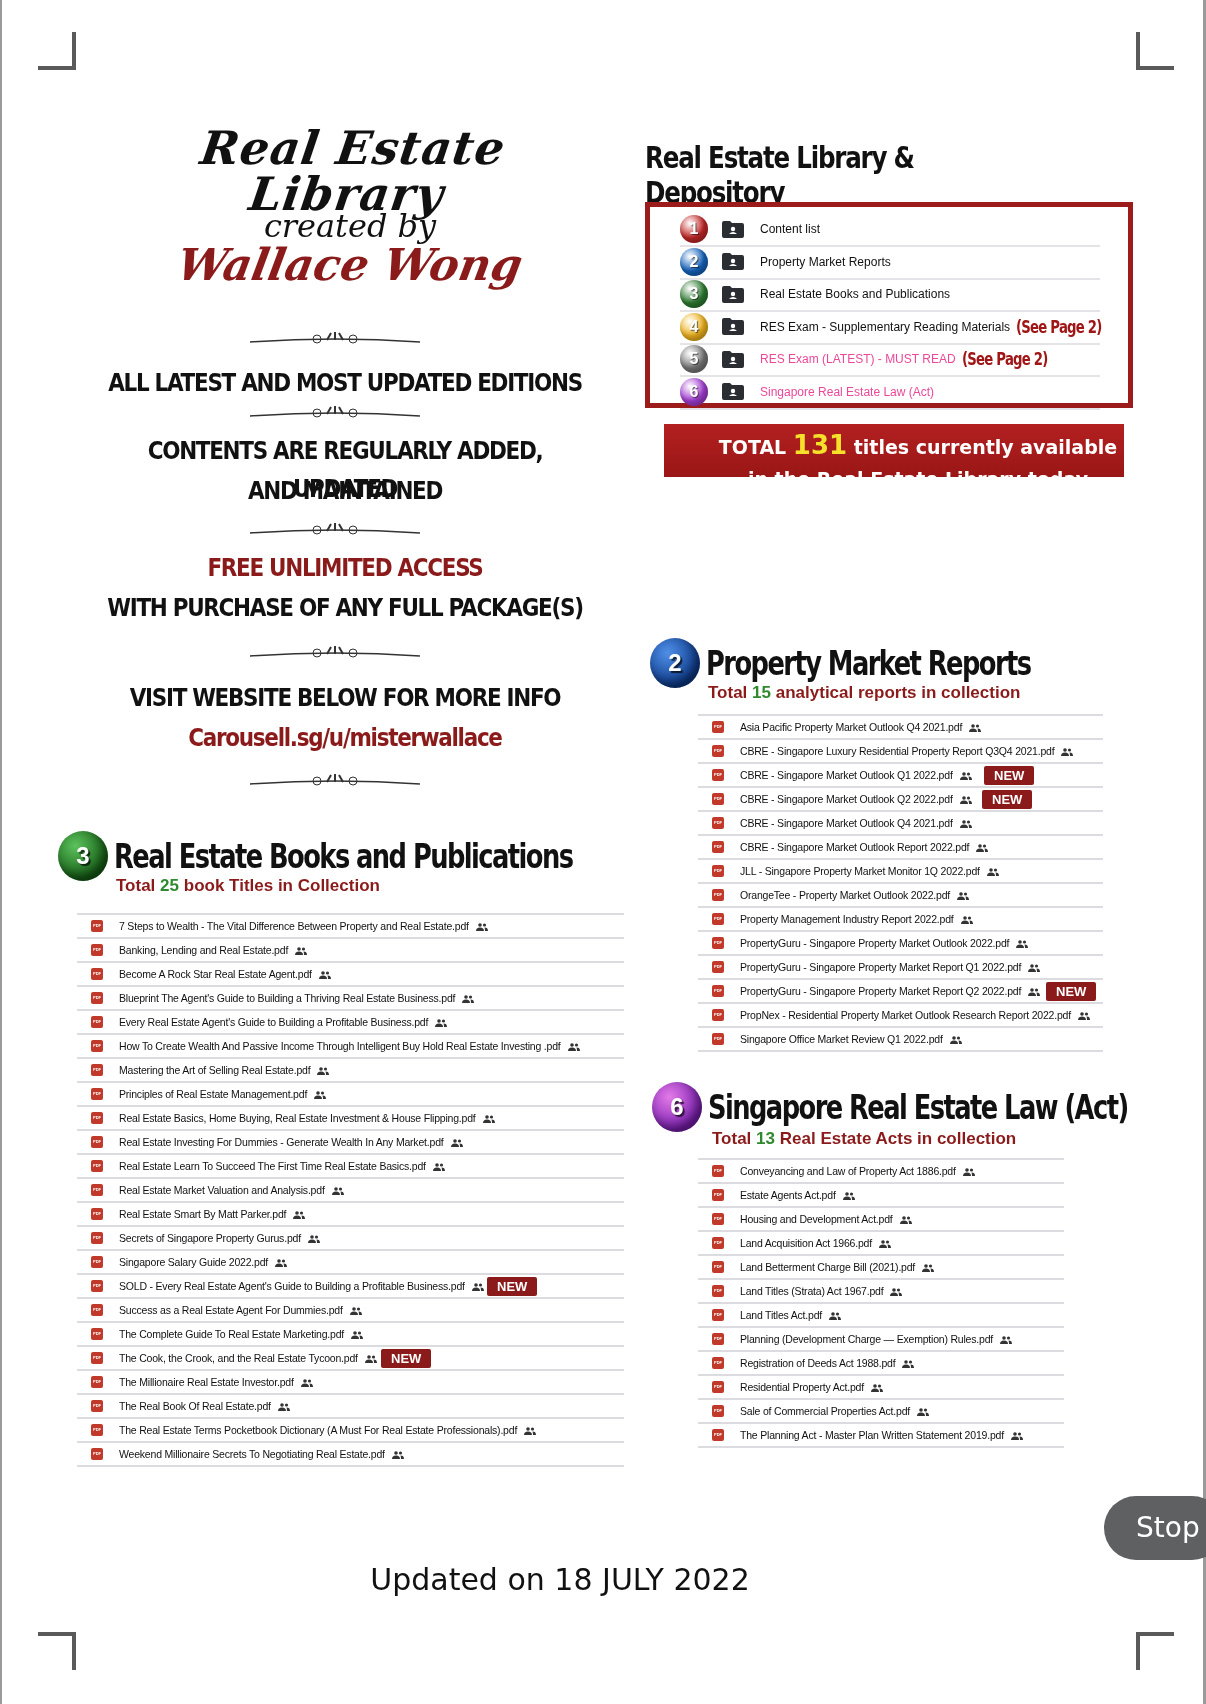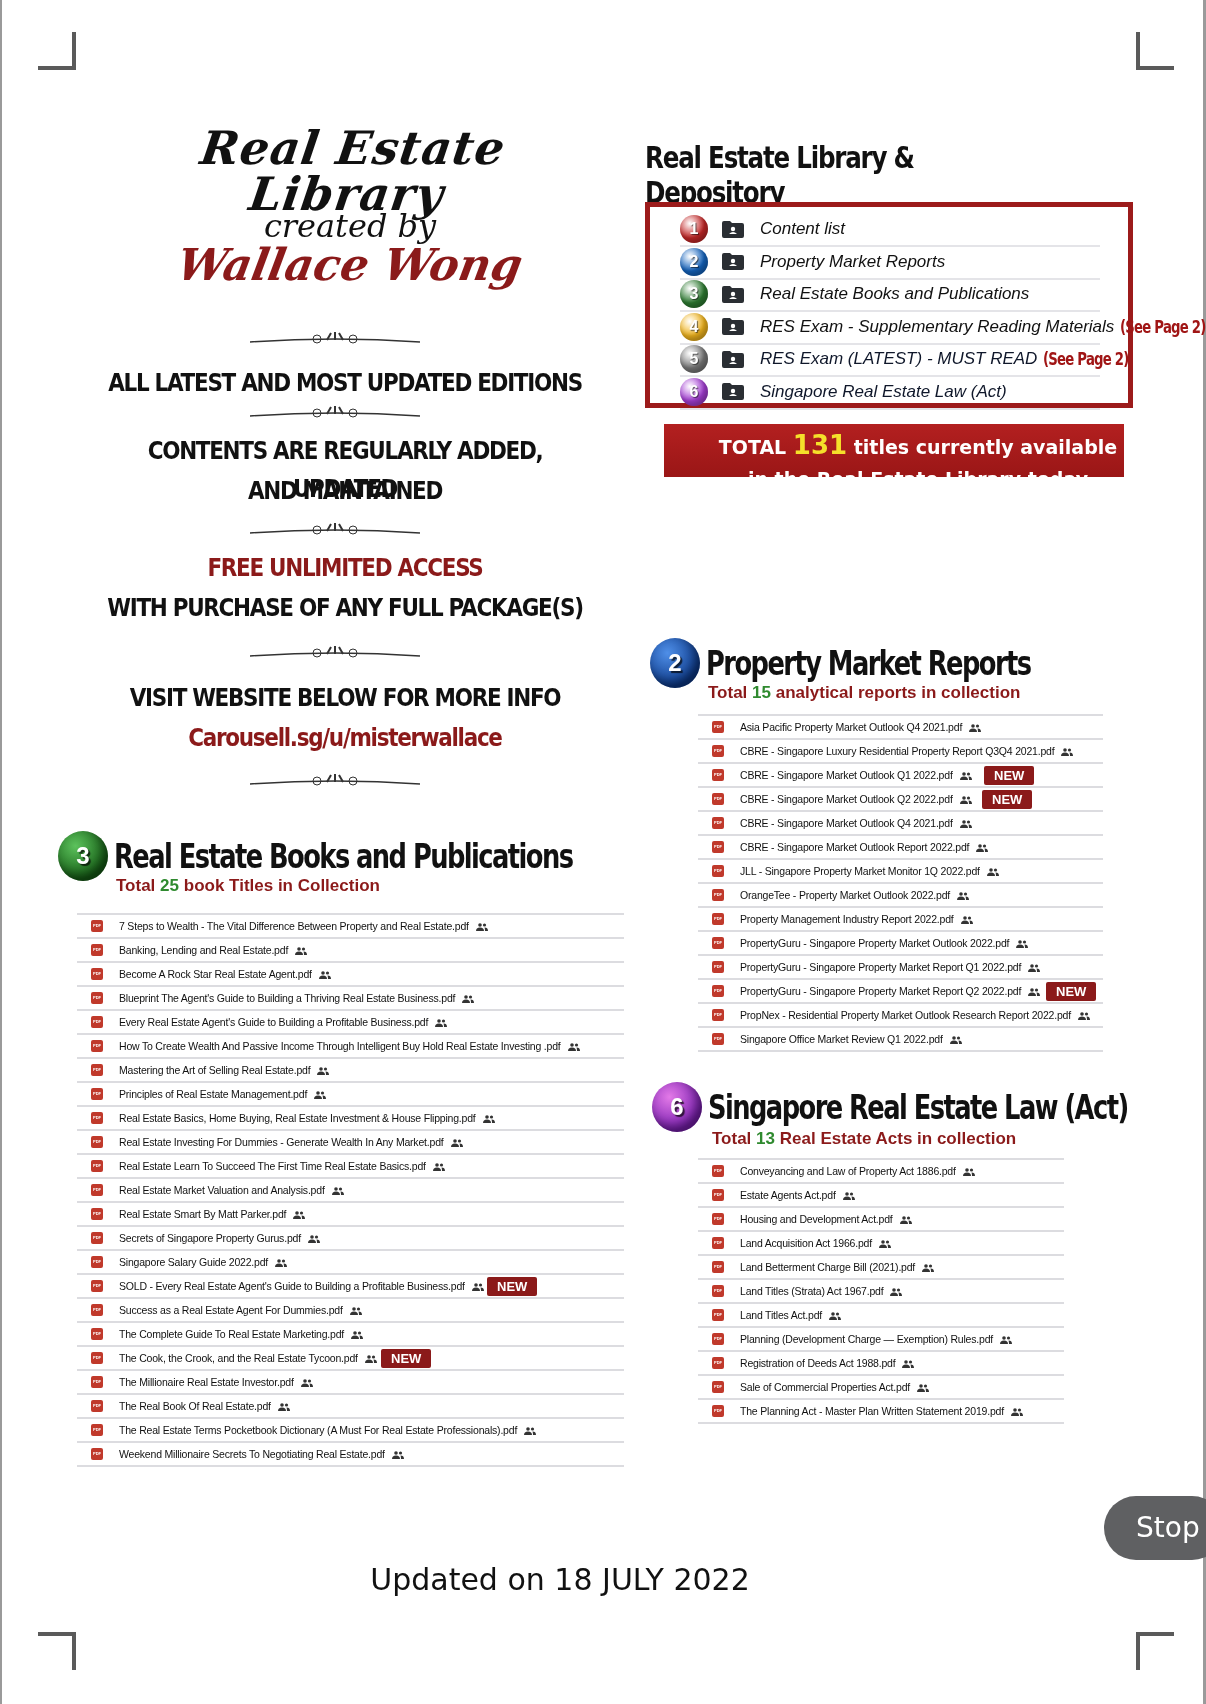--- a/index.html
+++ b/index.html
@@ -25,22 +25,22 @@
   .promo { position:absolute; left:60px; width:570px; text-align:center; font-family:"DejaVu Sans", sans-serif; font-weight:bold; font-size:25px; letter-spacing:-1.5px; line-height:38px; color:#111; transform:scaleX(0.86); transform-origin:center; }
   .promo.red { color:#8b1a1a; }
 
   
   .dep-title { position:absolute; left:645px; top:140px; width:500px; font-family:"DejaVu Sans", sans-serif; font-weight:bold; font-size:30px; letter-spacing:-1.5px; transform:scaleX(0.82); transform-origin:left; color:#111; }
   .dep-box { position:absolute; left:645px; top:202px; width:488px; height:206px; border:5px solid #9c1b1b; box-sizing:border-box; background:#fff; }
   .dep-row { position:absolute; left:30px; width:420px; height:32px; display:flex; align-items:center; border-bottom:2px solid #e4e4e8; }
   .num-ball { width:28px; height:28px; border-radius:50%; color:#fff; font-weight:bold; font-size:16px; display:flex; align-items:center; justify-content:center; box-shadow: inset -3px -4px 6px rgba(0,0,0,0.35); text-shadow:1px 1px 1px rgba(0,0,0,0.6); flex:none; }
   .folder { width:22px; height:17px; margin-left:14px; margin-right:16px; position:relative; flex:none; }
   .folder svg { display:block; }
-  .dep-label { font-size:17px; color:#111; white-space:nowrap;font-style:italic; }
-  .dep-label.muted { color:#0f172a; }
+  .dep-label { font-size:12px; color:#111; white-space:nowrap; }
+  .dep-label.muted { color:#ec4899; }
   .see-page { font-family:"DejaVu Sans", sans-serif; font-weight:bold; color:#a01515; font-size:17px; letter-spacing:-1px; margin-left:6px; transform:scaleX(0.78); transform-origin:left; white-space:nowrap; display:inline-block; }
 
   .total-banner { position:absolute; left:664px; top:424px; width:460px; height:53px; background:linear-gradient(#b32020,#9a1616); color:#fff; text-align:center; font-family:"DejaVu Sans", sans-serif; font-weight:bold; font-size:19px; line-height:32px; padding-top:5px; box-sizing:border-box;padding-left:48px; }
   .total-banner .big { color:#f5e02a; font-size:26px; }
 
   
   .sec-head { position:absolute; display:flex; align-items:center; }
   .sec-ball { width:50px; height:50px; border-radius:50%; color:#fff; font-weight:bold; font-size:24px; display:flex; align-items:center; justify-content:center; box-shadow: inset -5px -6px 10px rgba(0,0,0,0.4); text-shadow:2px 2px 1px rgba(0,0,0,0.7); flex:none; }
   .sec-title { font-family:"DejaVu Sans", sans-serif; font-weight:bold; font-size:33px; letter-spacing:-2px; transform:scaleX(0.78); transform-origin:left; white-space:nowrap; margin-left:6px; color:#111; }
   .sec-sub { position:absolute; font-family:Liberation Sans, sans-serif; font-weight:bold; font-size:17px; color:#8b1a1a; white-space:nowrap; }
@@ -676,20 +676,30 @@
       <span class="file-name">Registration of Deeds Act 1988.pdf</span>
       <span class="shared-icon"><svg width="12" height="8" viewBox="0 0 12 8">
           <circle cx="4" cy="2" r="1.8" fill="#333"></circle>
           <circle cx="8.5" cy="2" r="1.6" fill="#333"></circle>
           <path d="M0 8 Q0 4.5 4 4.5 Q8 4.5 8 8 Z" fill="#333"></path>
           <path d="M8.5 4.6 Q12 4.6 12 8 H9 Q9 6 8.5 4.6 Z" fill="#333"></path>
         </svg></span>
     </div>
     <div class="file-row">
       <div class="pdf-icon">PDF</div>
+      <span class="file-name">Residential Property Act.pdf</span>
+      <span class="shared-icon"><svg width="12" height="8" viewBox="0 0 12 8">
+          <circle cx="4" cy="2" r="1.8" fill="#333"></circle>
+          <circle cx="8.5" cy="2" r="1.6" fill="#333"></circle>
+          <path d="M0 8 Q0 4.5 4 4.5 Q8 4.5 8 8 Z" fill="#333"></path>
+          <path d="M8.5 4.6 Q12 4.6 12 8 H9 Q9 6 8.5 4.6 Z" fill="#333"></path>
+        </svg></span>
+    </div>
+    <div class="file-row">
+      <div class="pdf-icon">PDF</div>
       <span class="file-name">Sale of Commercial Properties Act.pdf</span>
       <span class="shared-icon"><svg width="12" height="8" viewBox="0 0 12 8">
           <circle cx="4" cy="2" r="1.8" fill="#333"></circle>
           <circle cx="8.5" cy="2" r="1.6" fill="#333"></circle>
           <path d="M0 8 Q0 4.5 4 4.5 Q8 4.5 8 8 Z" fill="#333"></path>
           <path d="M8.5 4.6 Q12 4.6 12 8 H9 Q9 6 8.5 4.6 Z" fill="#333"></path>
         </svg></span>
     </div>
     <div class="file-row">
       <div class="pdf-icon">PDF</div>

